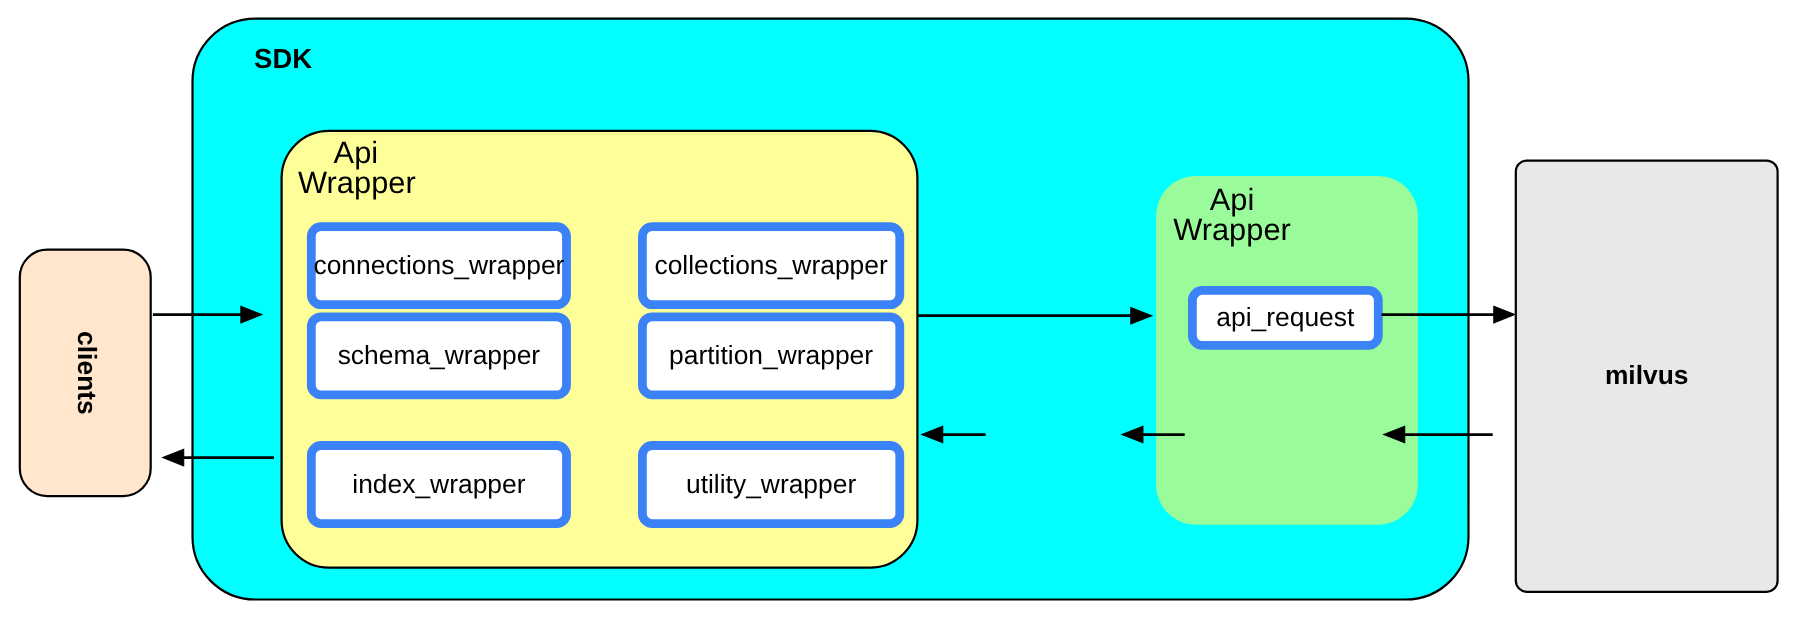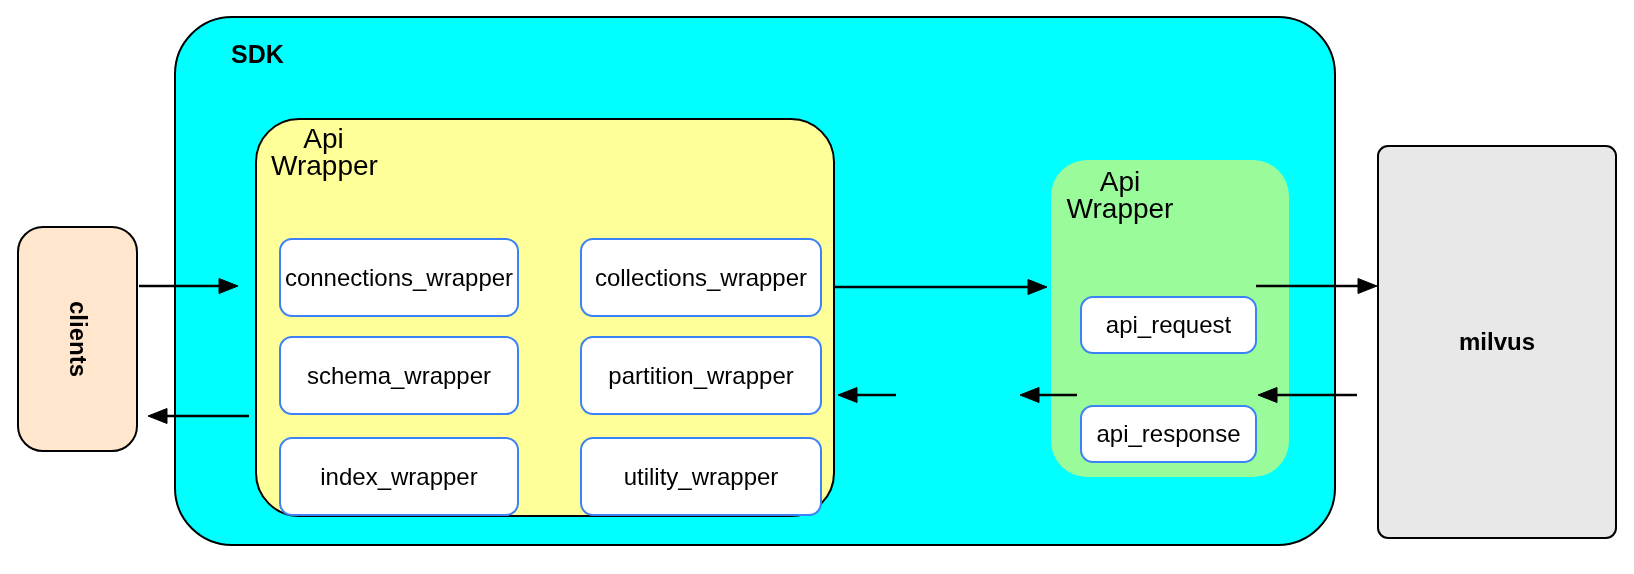--- a/index.html
+++ b/index.html
@@ -10,24 +10,24 @@
   
   #clients{left:17px;top:226px;width:121px;height:226px;border-radius:26px;background:#FFE6CC;
            display:flex;align-items:center;justify-content:center;}
   #clients .vlabel{writing-mode:vertical-rl;text-orientation:mixed;font-weight:bold;font-size:24px;}
   #sdk{left:174px;top:16px;width:1162px;height:530px;border-radius:58px;background:#00FFFF;}
   #sdk-label{position:absolute;left:55px;top:22px;font-weight:bold;font-size:25px;}
   #api-wrapper{left:79px;top:100px;width:580px;height:399px;border-radius:44px;background:#FFFF99;}
   .section-label{position:absolute;font-weight:normal;font-size:28px;text-align:center;line-height:27px;}
   #api-wrapper .section-label{left:14px;top:5px;width:105px;}
   
-  .leaf{position:absolute;background:#fff;border:2px solid #3b82f6;border-radius:13px;
-        display:flex;align-items:center;justify-content:center;font-size:24px;box-sizing:border-box;margin-top:36px;}
+  .leaf{position:absolute;background:#fff;border:8px solid #3b82f6;border-radius:13px;
+        display:flex;align-items:center;justify-content:center;font-size:24px;box-sizing:border-box;}
   .col1{left:22px;width:240px;} .col2{left:323px;width:242px;}
-  .row1{top:82px;height:79px;} .row2{top:180px;height:79px;} .row3{top:281px;height:79px;}
+  .row1{top:82px;height:79px;} .row2{top:164px;height:79px;} .row3{top:281px;height:79px;}
   #checker{left:723px;top:349px;width:120px;height:63px;border-radius:14px;}
   #checker.leaf{position:absolute;}
   #api-gateway{left:875px;top:142px;width:238px;height:317px;border-radius:36px;background:#99FB99;}
   #api-gateway .section-label{left:14px;top:8px;width:110px;}
   .gw-box{left:29px;width:177px;height:58px;}
   #api-request{top:100px;} #api-response{top:209px;}
   #milvus{left:1377px;top:145px;width:240px;height:394px;border-radius:11px;background:#E8E8E8;
           display:flex;align-items:center;justify-content:center;font-weight:bold;font-size:24px;}
   
   #arrows{position:absolute;left:0;top:0;width:1634px;height:574px;pointer-events:none;}
@@ -59,21 +59,20 @@
       <div class="leaf col2 row3">utility_wrapper</div>
     </div>
 
 
     <div id="api-gateway" class="node">
       <div class="section-label">
         <div>Api</div>
         <div>Wrapper</div>
       </div>
       <div id="api-request" class="leaf gw-box">api_request</div>
-      <div id="api-response" class="leaf gw-box">api_response</div>
     </div>
   </div>
 
   <div id="milvus" class="node bordered">
     <span>milvus</span>
   </div>
 
   <svg id="arrows" viewBox="0 0 1634 574" xmlns="http://www.w3.org/2000/svg">
     <g>
       <line x1="139" y1="286" x2="220" y2="286"></line>

